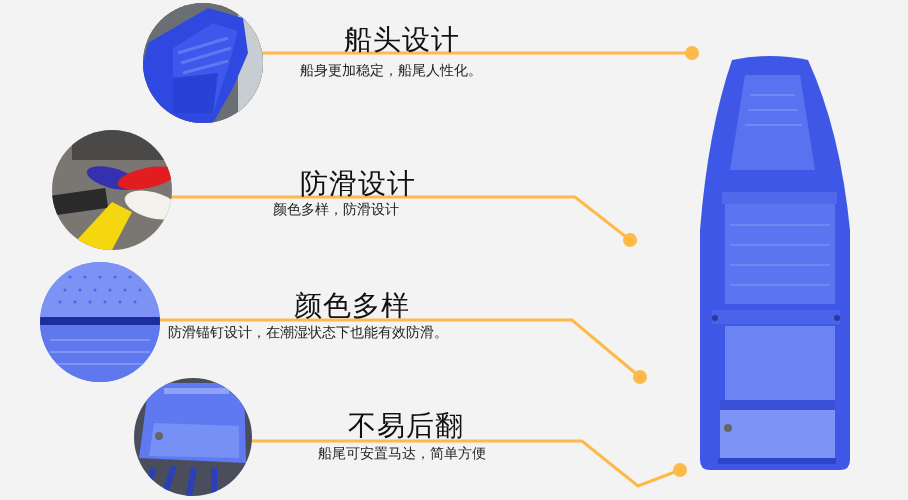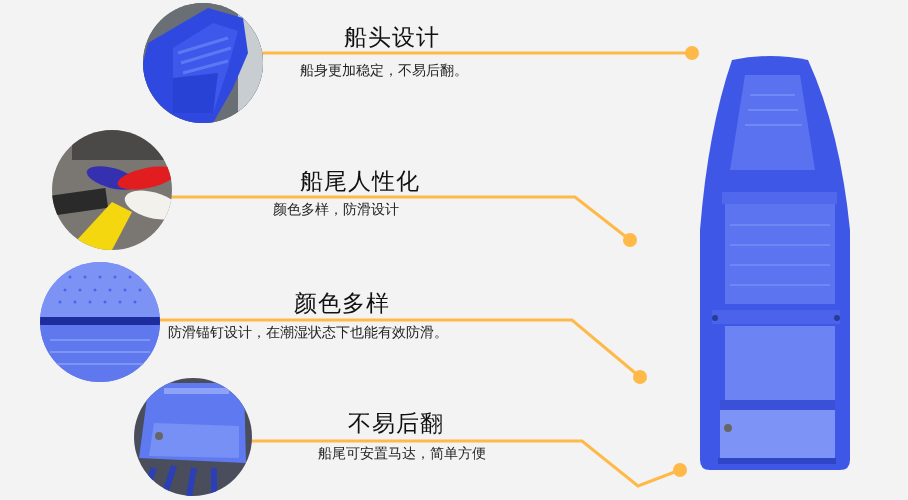--- a/index.html
+++ b/index.html
@@ -1,18 +1,18 @@
 <!DOCTYPE html>
 <html><head>
 <meta charset="utf-8">
 <style>
   html,body{margin:0;padding:0;}
   body{width:908px;height:500px;background:#f3f3f3;position:relative;overflow:hidden;font-family:"DejaVu Sans",sans-serif;color:#111;}
   .abs{position:absolute;}
-  .title{font-size:23px;letter-spacing:1px;line-height:1;white-space:nowrap;}
+  .title{font-size:28px;letter-spacing:1px;line-height:1;white-space:nowrap;}
   .desc{font-size:14px;line-height:1;white-space:nowrap;color:#222;}
   svg.lines{position:absolute;left:0;top:0;}
   .circle{position:absolute;border-radius:50%;overflow:hidden;}
 </style>
 </head>
 <body>
 
 <svg class="lines" width="908" height="500">
   <g stroke="#ffb948" stroke-width="3" fill="none">
     <polyline points="262,53 692,53"></polyline>
@@ -85,23 +85,23 @@
     <rect width="118" height="118" fill="#4a4d5c"></rect>
     <path d="M15,5 L110,5 L112,85 L5,80 Z" fill="#5f7af0"></path>
     <rect x="30" y="10" width="65" height="6" fill="#8ea2f7"></rect>
     <path d="M20,45 L105,48 L105,80 L15,78 Z" fill="#7690f5"></path>
     <circle cx="25" cy="58" r="4" fill="#666"></circle>
     <path d="M20,90 L10,118 M40,88 L30,118 M60,90 L55,118 M80,90 L80,118" stroke="#2a3fb8" stroke-width="6"></path>
   </svg>
 </div>
 
 <div class="abs title" style="left:344px;top:26px;">船头设计</div>
-<div class="abs desc" style="left:300px;top:63px;">船身更加稳定，不易后翻。</div>
+<div class="abs desc" style="left:300px;top:63px;">船身更加稳定，船尾人性化。</div>
 
-<div class="abs title" style="left:300px;top:170px;">船尾人性化</div>
+<div class="abs title" style="left:300px;top:170px;">防滑设计</div>
 <div class="abs desc" style="left:273px;top:202px;">颜色多样，防滑设计</div>
 
 <div class="abs title" style="left:294px;top:292px;">颜色多样</div>
 <div class="abs desc" style="left:168px;top:325px;">防滑锚钉设计，在潮湿状态下也能有效防滑。</div>
 
 <div class="abs title" style="left:348px;top:412px;">不易后翻</div>
 <div class="abs desc" style="left:318px;top:446px;text-align:right;">船尾可安置马达，简单方便</div>
 
 <svg class="abs" style="left:690px;top:50px;" width="170" height="450" viewBox="0 0 170 450">
   <path d="M42,10 Q80,2 118,10 Q150,80 160,180 L160,410 Q160,420 150,420 L20,420 Q10,420 10,410 L10,180 Q18,80 42,10 Z" fill="#3f57e6"></path>

